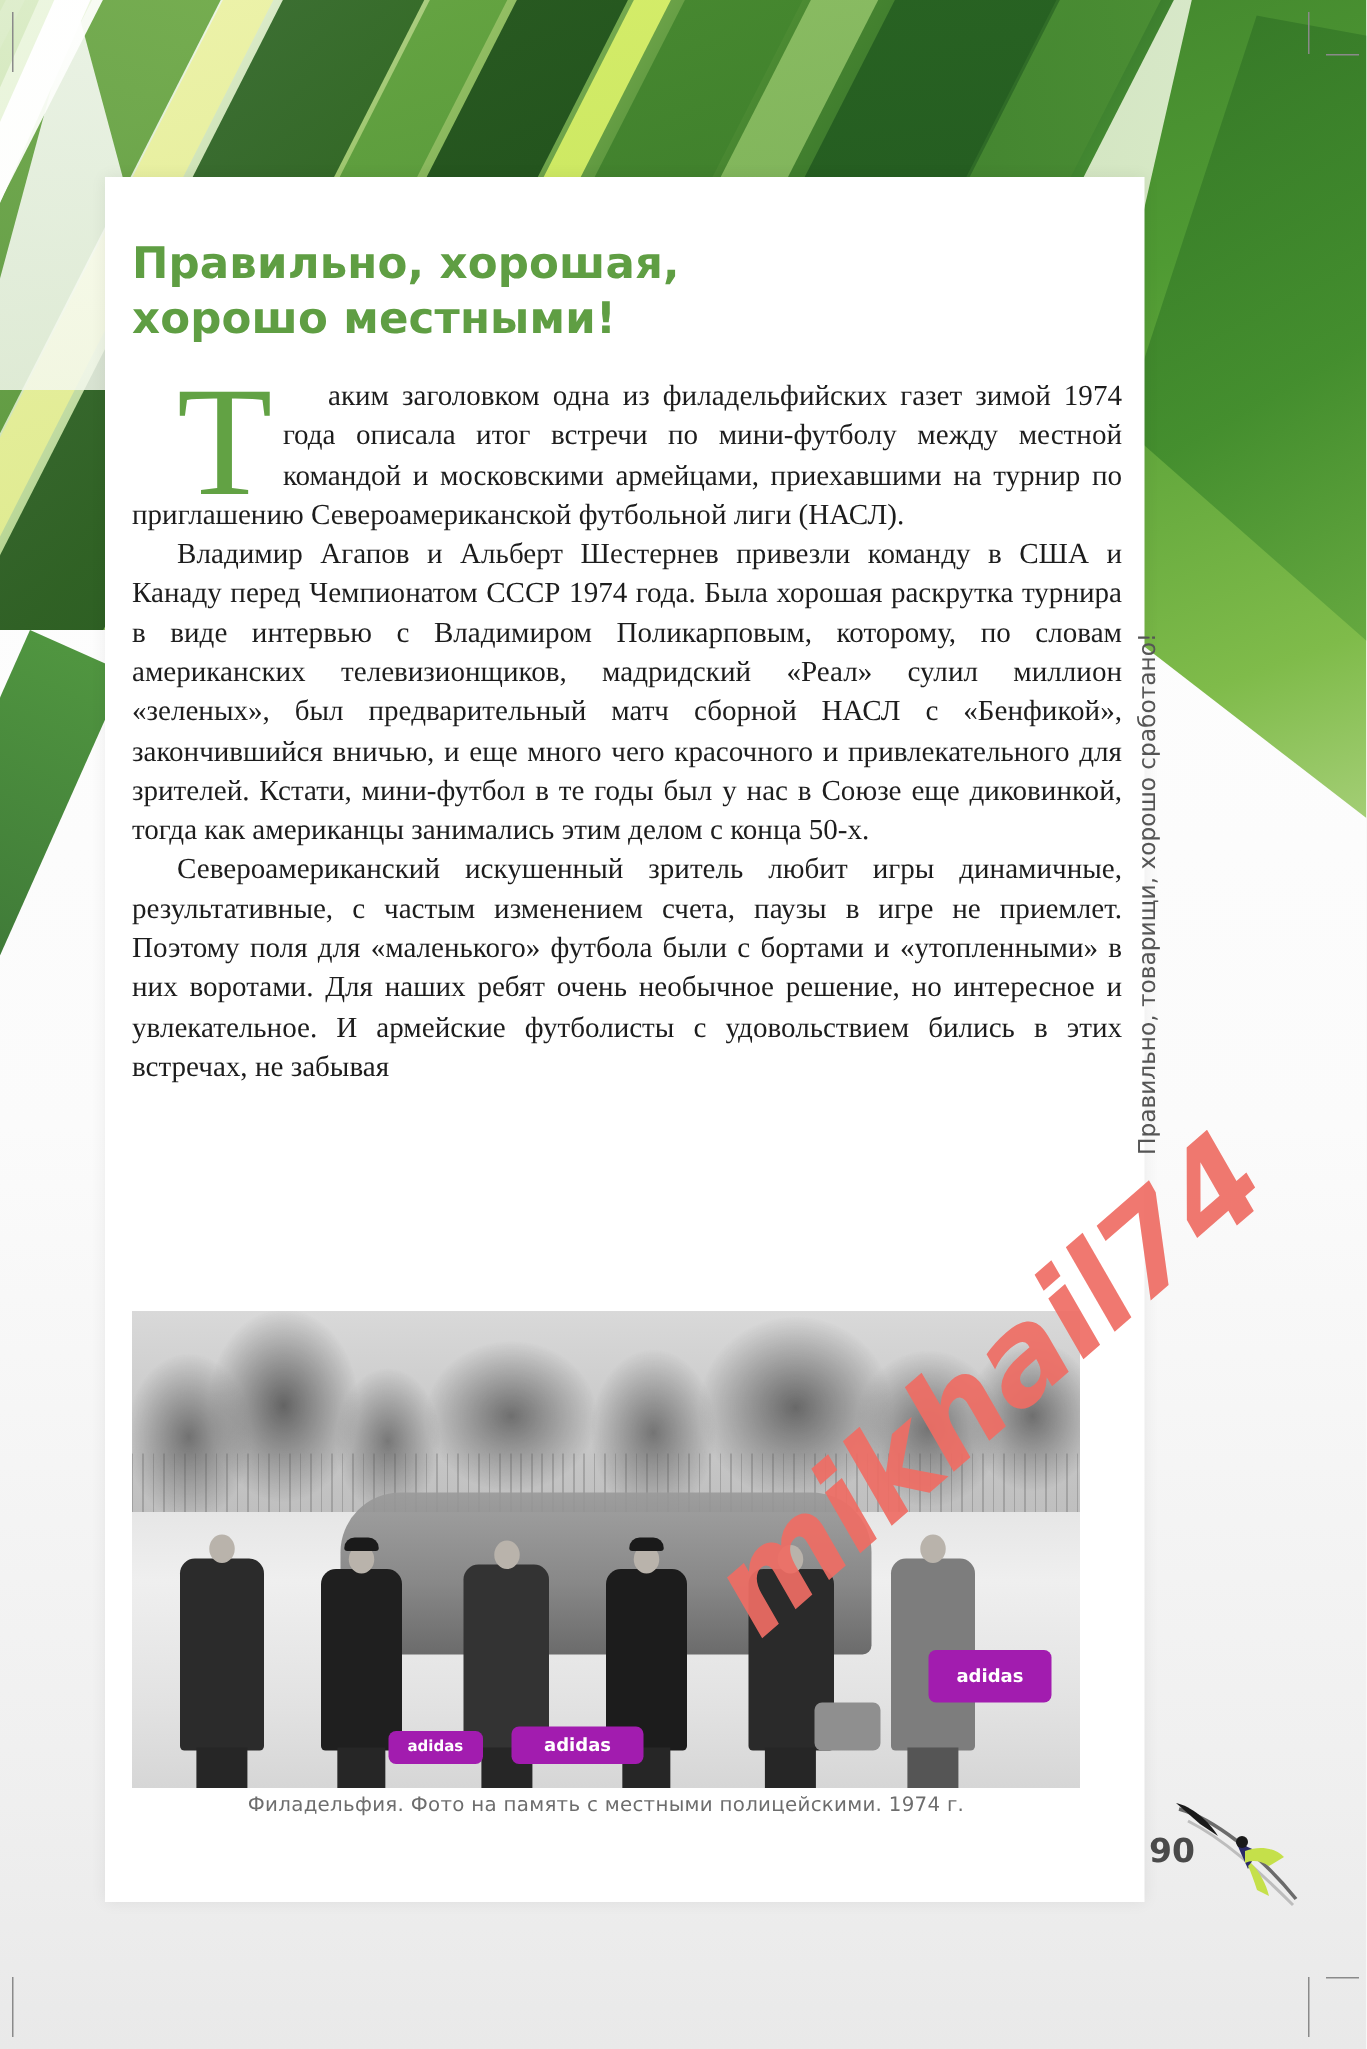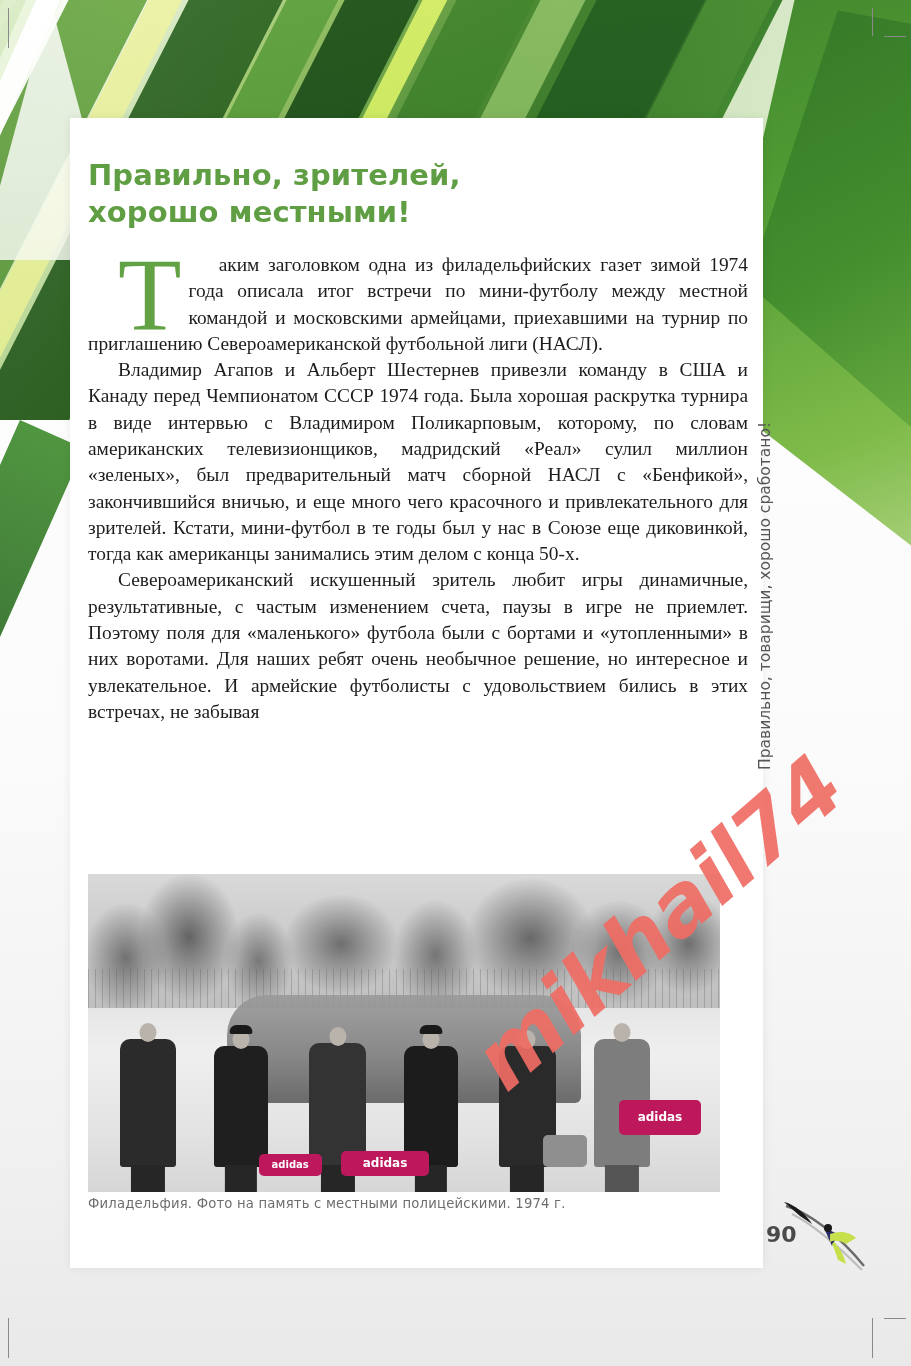--- a/index.html
+++ b/index.html
@@ -80,25 +80,25 @@
   .car{position:absolute;left:22%;top:38%;width:56%;height:34%;
      background:linear-gradient(180deg,#9a9a9a 0%,#7d7d7d 55%,#5d5d5d 100%);
      border-radius:40px 40px 6px 6px;opacity:.9;}
   .person{position:absolute;bottom:8%;background:#2b2b2b;border-radius:10px 10px 3px 3px;}
   .person .head{position:absolute;left:50%;transform:translateX(-50%);top:-16px;
      width:17px;height:19px;background:#b9b3ab;border-radius:50%;}
   .person .cap{position:absolute;left:50%;transform:translateX(-50%);top:-21px;
      width:23px;height:9px;background:#1a1a1a;border-radius:7px 7px 2px 2px;}
   .person .legs{position:absolute;left:50%;transform:translateX(-50%);bottom:-46px;
      width:60%;height:48px;background:#262626;}
-  .bag{position:absolute;bottom:5%;background:#be185d;border-radius:5px;
+  .bag{position:absolute;bottom:5%;background:#a21caf;border-radius:5px;
      color:#fff;font-family:"DejaVu Sans", sans-serif;font-weight:bold;
      display:flex;align-items:center;justify-content:center;}
 
-  .caption{position:absolute;left:0;top:322px;width:632px;
+  .caption{position:absolute;left:0;top:322px;width:632px;text-align:center;
      font-family:"DejaVu Sans", sans-serif;font-size:13.2px;color:#6d6d6d;letter-spacing:.2px;}
 
   
   .runhead{position:absolute;left:756px;top:770px;
      font-family:"DejaVu Sans", sans-serif;font-size:15.5px;color:#555;
      transform:rotate(-90deg);transform-origin:left top;white-space:nowrap;}
 
   
   .folio{position:absolute;left:766px;top:1222px;
      font-family:"DejaVu Sans", sans-serif;font-weight:bold;font-size:22px;color:#4a4a4a;}
@@ -154,21 +154,21 @@
   <div class="left-col">
 
     <div style="position:absolute;left:0px;top:-40px;width:40px;height:1000px;transform:rotate(24deg);transform-origin:top left;background:linear-gradient(180deg,#d9ebc4,#8fc263);opacity:.8;"></div>
     <div style="position:absolute;left:54px;top:-40px;width:22px;height:1000px;transform:rotate(24deg);transform-origin:top left;background:linear-gradient(180deg,#ffffff,#f6faf0);"></div>
     <div style="position:absolute;left:20px;top:420px;width:70px;height:220px;transform:rotate(24deg);transform-origin:top left;background:linear-gradient(180deg,#3d8a2b,#2a6b22);opacity:.9;"></div>
   </div>
 
   <div class="panel"></div>
 
   <h1 class="title">
-    <span>Правильно, зрителей,</span>
+    <span>Правильно, хорошая,</span>
     <span class="l2">хорошо местными!</span>
   </h1>
 
   <div class="body">
     <p class="p1"><span class="dropcap">Т</span><span>аким заголовком одна из филадельфийских газет зимой 1974 года описала итог встречи по мини-футболу между местной командой и московскими армейцами, приехавшими на турнир по приглашению Североамериканской футбольной лиги (НАСЛ).</span></p>
     <p><span>Владимир Агапов и Альберт Шестернев привезли команду в США и Канаду перед Чемпионатом СССР 1974 года. Была хорошая раскрутка турнира в виде интервью с Владимиром Поликарповым, которому, по словам американских телевизионщиков, мадридский «Реал» сулил миллион «зеленых», был предварительный матч сборной НАСЛ с «Бенфикой», закончившийся вничью, и еще много чего красочного и привлекательного для зрителей. Кстати, мини-футбол в те годы был у нас в Союзе еще диковинкой, тогда как американцы занимались этим делом с конца 50-х.</span></p>
     <p><span>Североамериканский искушенный зритель любит игры динамичные, результативные, с частым изменением счета, паузы в игре не приемлет. Поэтому поля для «маленького» футбола были с бортами и «утопленными» в них воротами. Для наших ребят очень необычное решение, но интересное и увлекательное. И армейские футболисты с удовольствием бились в этих встречах, не забывая</span></p>
   </div>
 
   <div class="photo-wrap">

